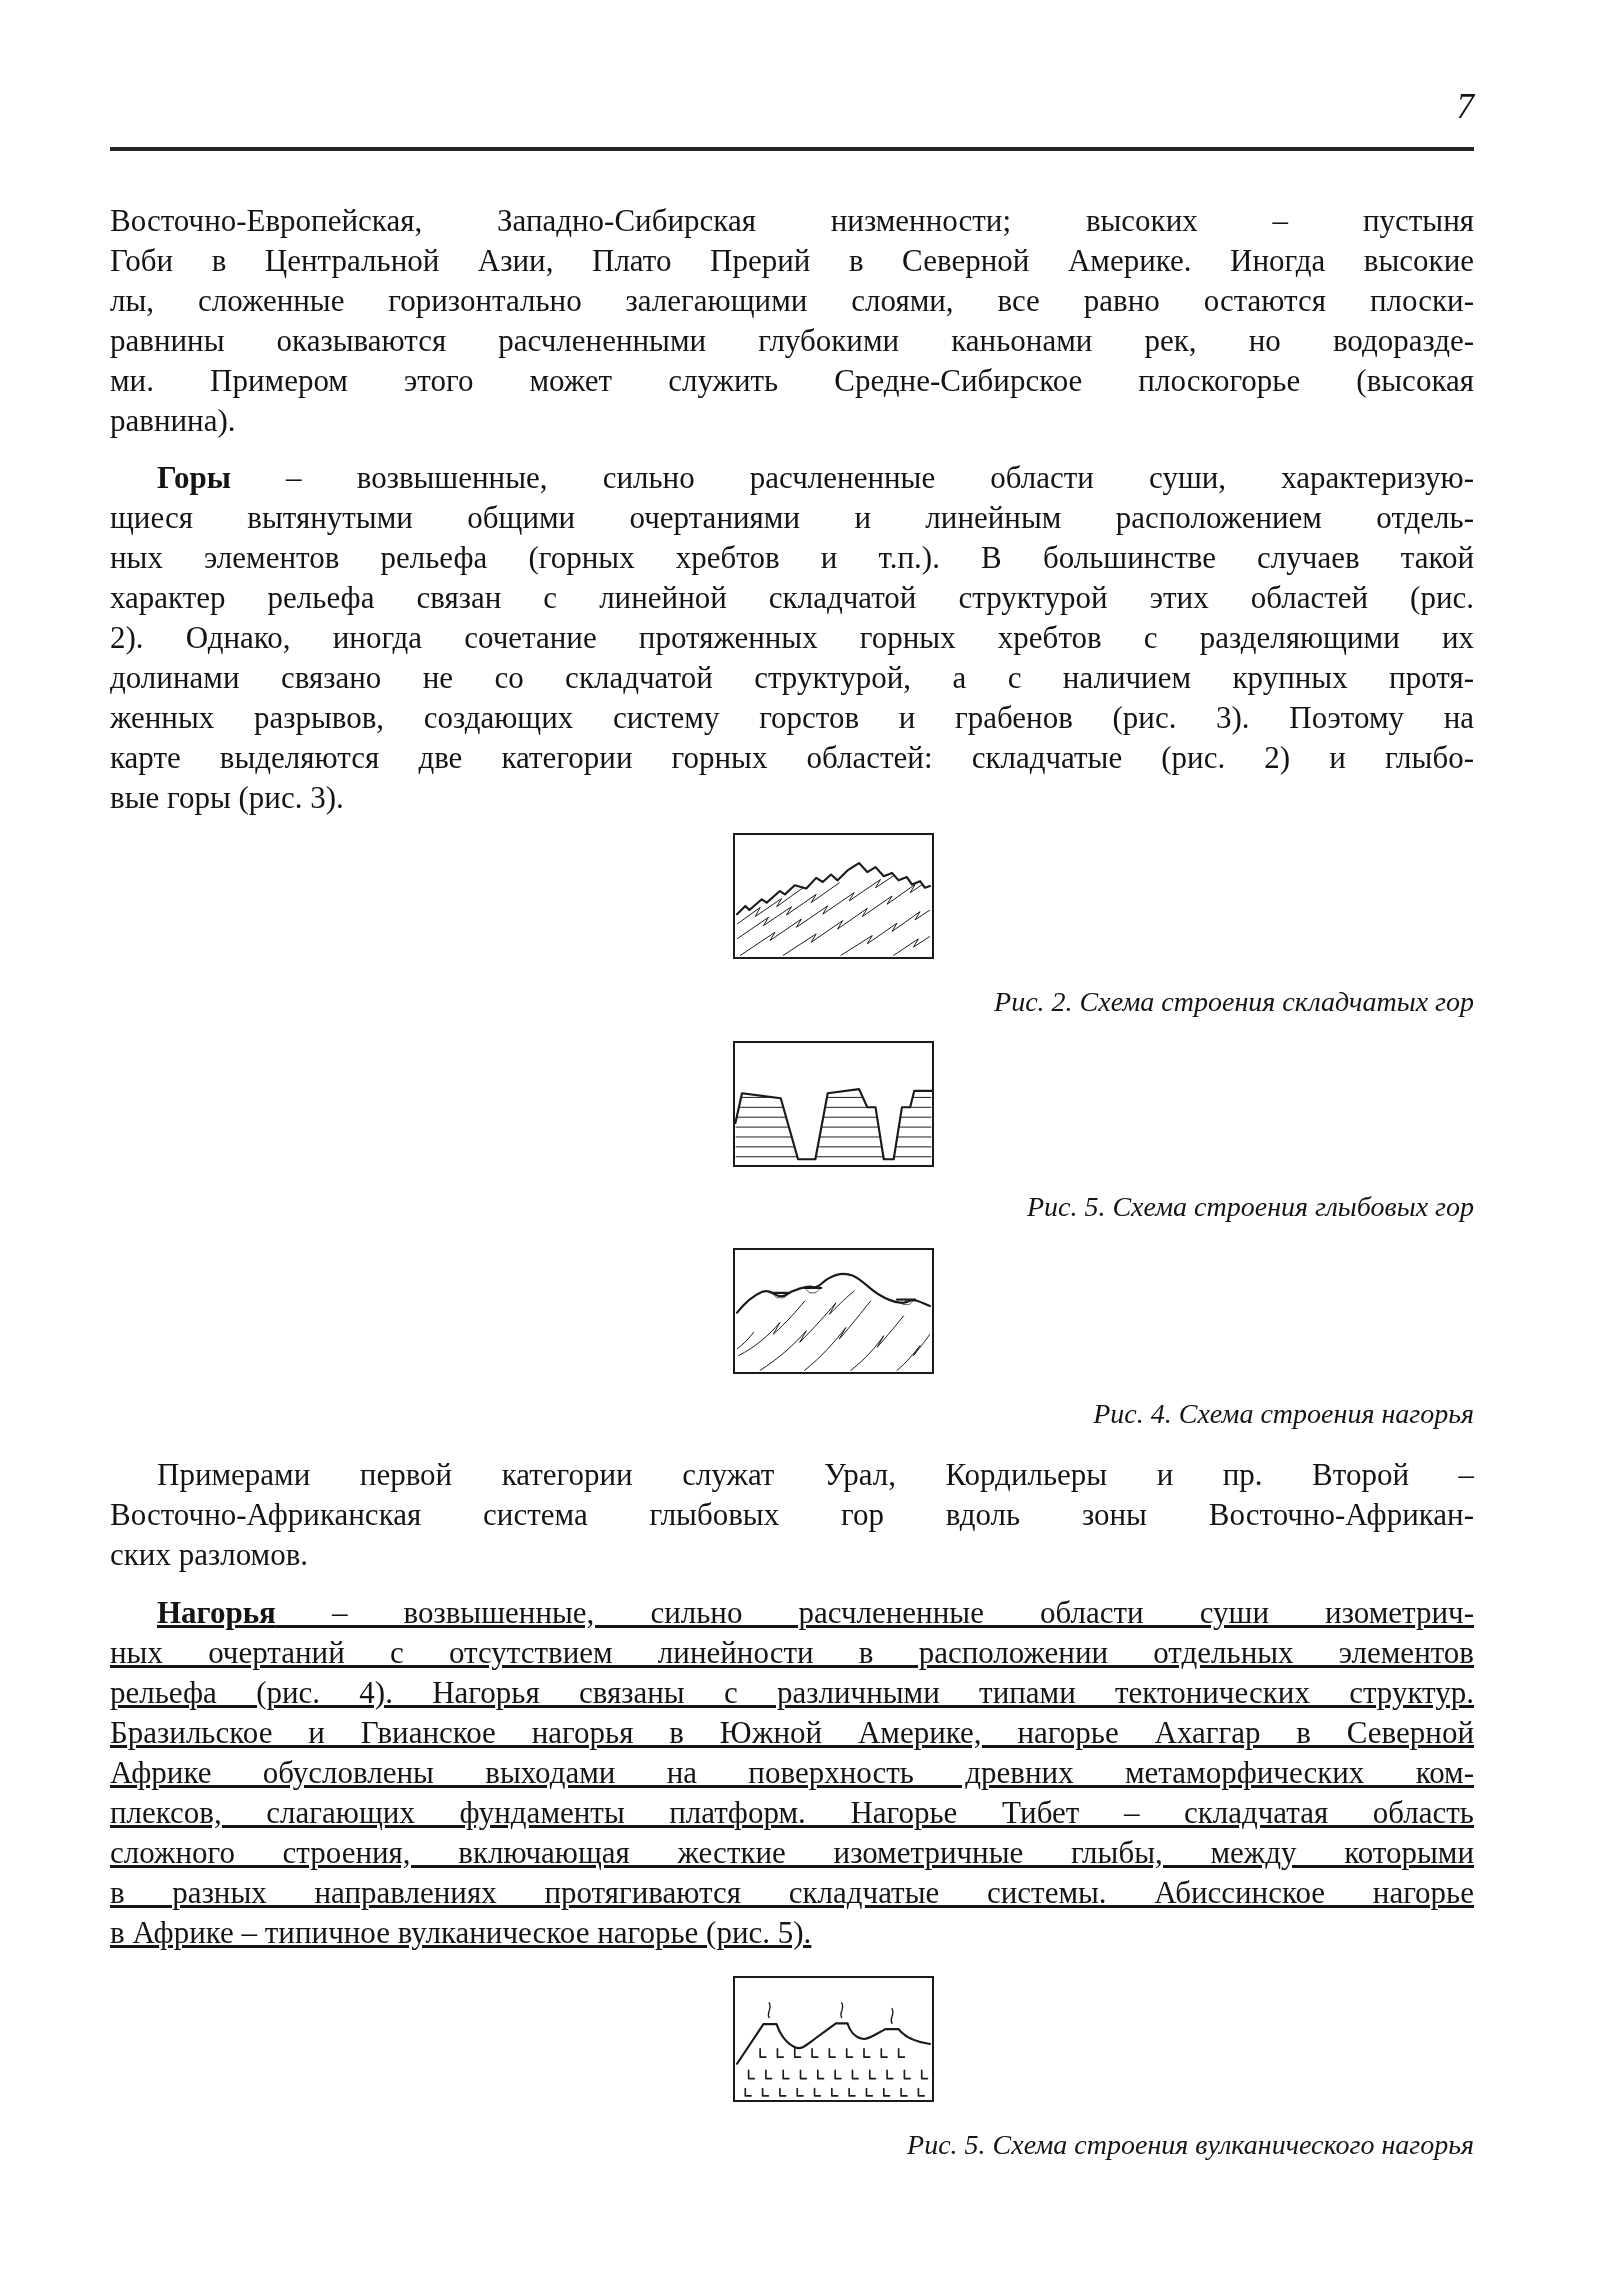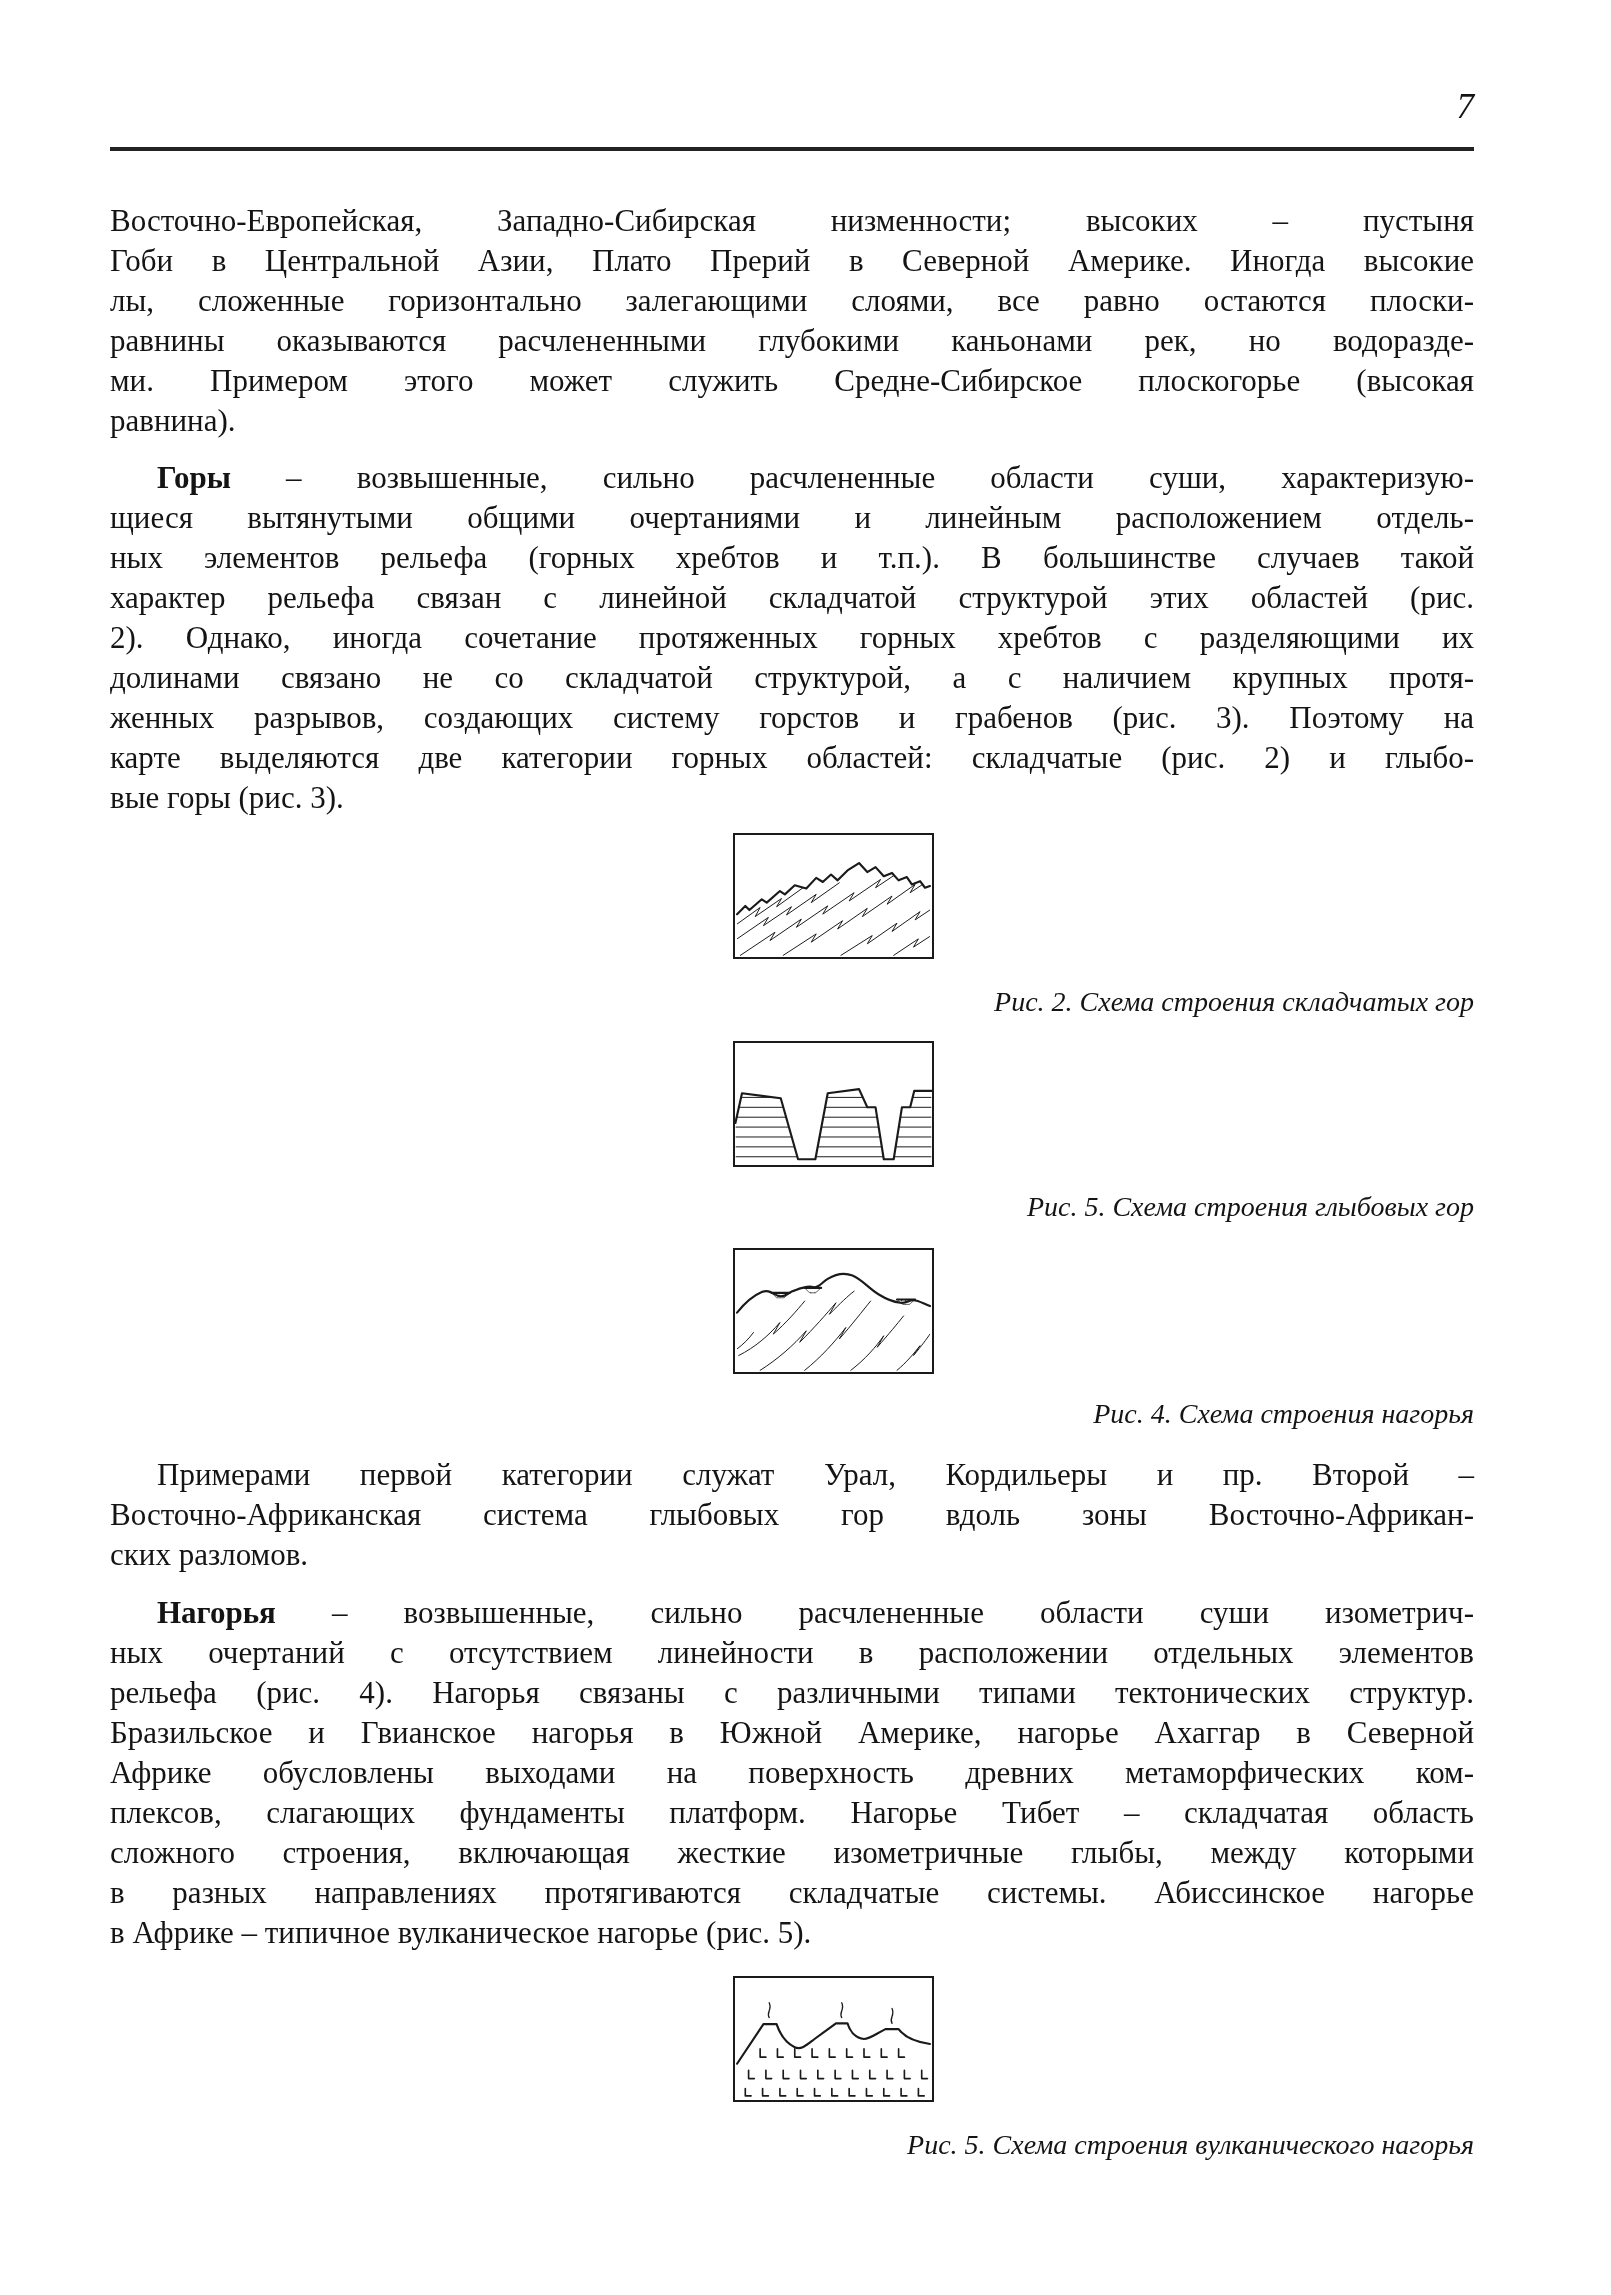--- a/index.html
+++ b/index.html
@@ -25,21 +25,21 @@
   .para{margin:0;}
   .line{
     font-size:31px;line-height:40px;
     text-align:justify;text-align-last:justify;
     white-space:normal;
   }
   .line.last{text-align-last:left;}
   .line.indent{padding-left:47px;}
   .lead{font-weight:bold;}
   .mt16{margin-top:23px;} .mt19{margin-top:15.7px;} .mt20{margin-top:16.5px;}
-  .mt22{margin-top:18px;} .mt25{margin-top:20.7px;} .mt27{margin-top:22px;}
+  .mt22{margin-top:18px;text-decoration:underline;} .mt25{margin-top:20.7px;} .mt27{margin-top:22px;}
   .mt28{margin-top:23px;} .mt30{margin-top:25px;}
   .figwrap{
     padding-left:83px;text-align:center;line-height:0;
   }
   .figbox{
     display:inline-block;border:2.5px solid #1a1a1a;background:#fff;line-height:0;
   }
   .caption{
     padding-left:83px;text-align:right;
     font-style:italic;font-size:28px;line-height:36px;

